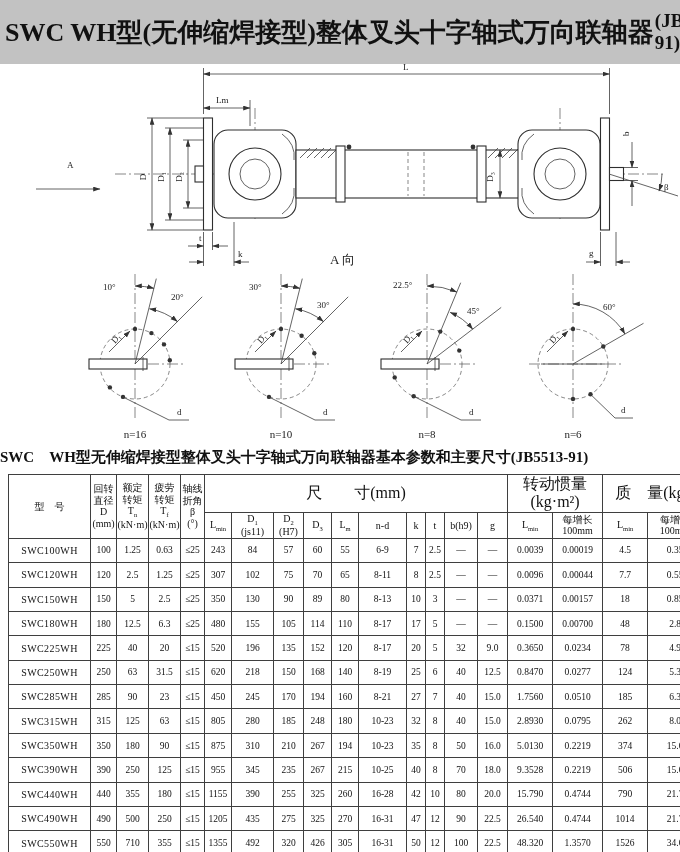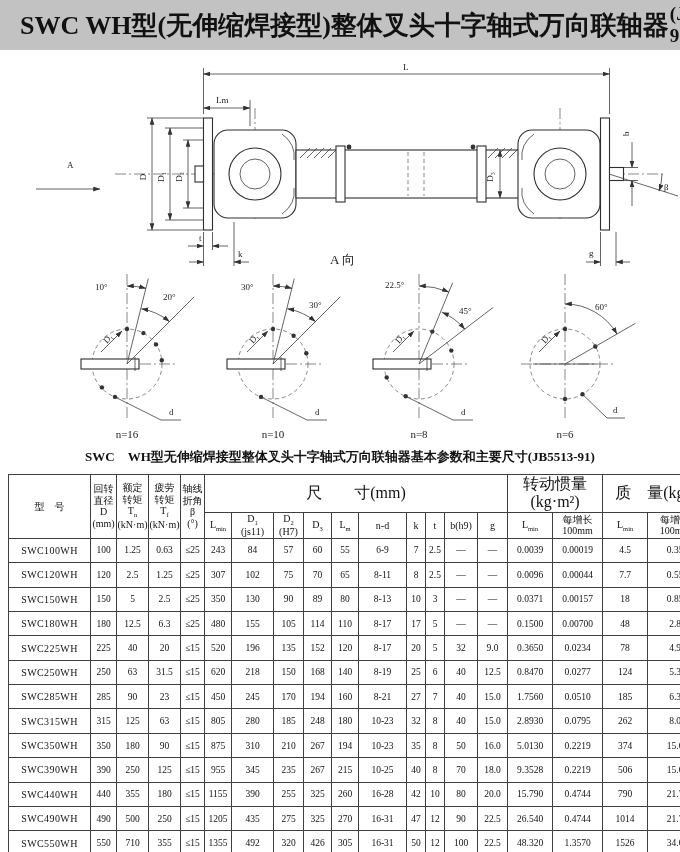--- a/index.html
+++ b/index.html
@@ -1,28 +1,28 @@
 <!DOCTYPE html>
 <html><head>
 <meta charset="utf-8">
 <style>
   html,body{margin:0;padding:0}
   body{width:680px;height:852px;background:#ffffff;position:relative;overflow:hidden;
        font-family:"Liberation Serif", serif;color:#111}
-  .title-band{position:absolute;top:0;left:0;width:680px;height:50px;background:#c2c2c2;
-      display:flex;align-items:center;padding-left:20px;box-sizing:border-box}
+  .title-band{position:absolute;top:0;left:0;width:680px;height:64px;background:#c2c2c2;
+      display:flex;align-items:center;padding-left:5px;box-sizing:border-box}
   .title-main{font-size:26px;font-weight:bold;white-space:nowrap}
   .title-std{font-size:19px;font-weight:bold;margin-left:1px}
   .drawing-svg{position:absolute;top:56px;left:0}
-  .diagrams-row{position:absolute;top:268px;left:65px;width:600px;display:flex;gap:4px}
+  .diagrams-row{position:absolute;top:268px;left:73px;width:600px;display:flex;gap:4px}
   .diag{width:142px;height:178px}
   .diag:nth-of-type(4) .ang-a{display:none}
   svg text{font-family:"Liberation Serif",serif;fill:#222}
-  .subtitle{position:absolute;top:448px;left:0;width:680px;text-align:center;
-      font-size:13px;font-weight:bold;white-space:nowrap}
+  .subtitle{position:absolute;top:448px;left:0;width:680px;
+      font-size:15px;font-weight:bold;white-space:nowrap}
   .table-wrap{position:absolute;top:474px;left:8px;width:664px}
   table{border-collapse:collapse;table-layout:fixed;width:664px}
   th,td{border:1px solid #3f3f3f;text-align:center;vertical-align:middle;
       padding:0;font-weight:normal;font-size:9.5px;overflow:hidden}
   th{font-size:10px;line-height:1.15}
   th .top{white-space:pre-line;display:block}
   th .unit{display:block;font-size:10px}
   th sub,td sub{font-size:6.5px}
   .grp{font-size:16px}
   tbody td{height:23.4px}

